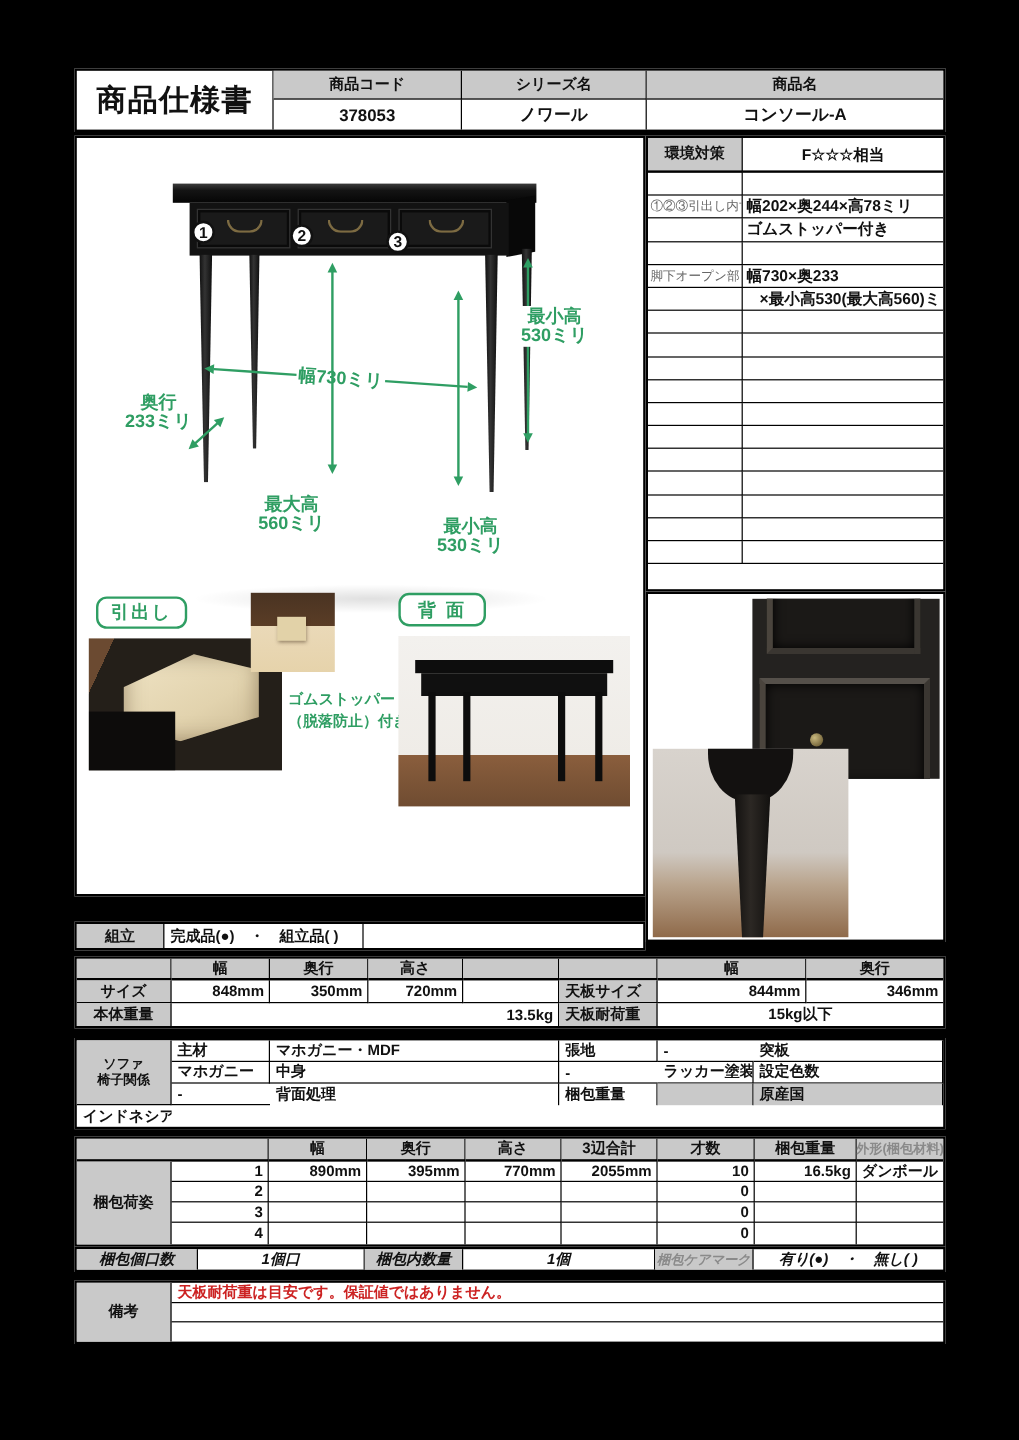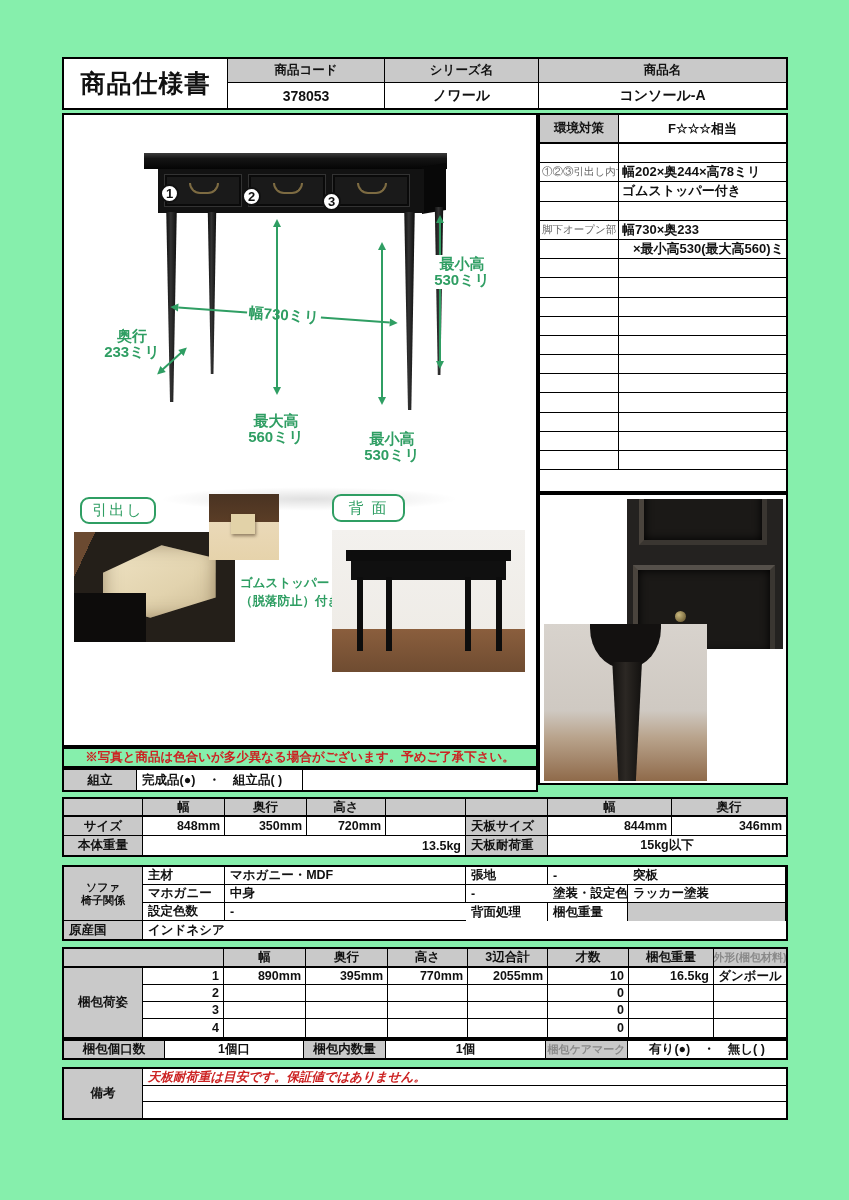--- a/index.html
+++ b/index.html
@@ -1,50 +1,50 @@
 <!DOCTYPE html>
 <html><head>
 <meta charset="utf-8">
 <style>
   :root{ --g:#2f9e63; --red:#cc2222; --gray:#c9c9c9; --muted:#8a8a8a; }
   *{margin:0;padding:0;box-sizing:border-box;}
   body{background:#fff;font-family:"Liberation Sans",sans-serif;}
-  .page{position:relative;width:849px;height:1200px;background:#86efac;overflow:hidden;}
+  .page{position:relative;width:849px;height:1200px;background:#000000;overflow:hidden;}
   .abs{position:absolute;}
   
   .tbl{position:absolute;display:grid;border:2px solid #000;background:#fff;}
   .tbl > div{display:flex;align-items:center;justify-content:center;border-right:1px solid #000;border-bottom:1px solid #000;font-size:12.5px;font-weight:600;color:#111;white-space:nowrap;overflow:hidden;}
   .er{border-right:none !important;} .eb{border-bottom:none !important;}
   .gy{background:var(--gray);}
   .lft{justify-content:flex-start !important;padding-left:5px;}
   .rgt{justify-content:flex-end !important;padding-right:4px;}
   .bold{font-weight:700 !important;}
   .muted{color:var(--muted) !important;font-size:11px !important;}
   .thkb{border-bottom:2px solid #000 !important;}
   .title-cell{font-size:25px !important;font-weight:700 !important;letter-spacing:1px;}
   .hval{font-size:14px !important;font-weight:700 !important;}
   .speclab{font-size:10.5px !important;color:#666 !important;font-weight:400 !important;justify-content:flex-start !important;padding-left:2px;}
   .specval{font-size:13px !important;font-weight:700 !important;justify-content:flex-start !important;padding-left:3px;}
   .twoline{flex-direction:column;line-height:1.1;justify-content:center;}
-  .rednote{color:var(--red) !important;font-weight:700 !important;font-style:italic;}
+  .rednote{color:var(--red) !important;font-weight:700 !important;}
   
   .main-box{position:absolute;left:62px;top:113px;width:476px;height:634px;border:2px solid #000;background:#fff;}
   .note-row{position:absolute;left:62px;top:747px;width:476px;height:21px;border:2px solid #000;display:flex;align-items:center;justify-content:center;color:var(--red);font-size:12.5px;font-weight:700;white-space:nowrap;}
   
   .dimv{position:absolute;width:8px;}
   .dimv .ln{position:absolute;left:3px;top:4px;bottom:4px;width:2px;background:var(--g);}
   .dimv::before{content:"";position:absolute;top:0;left:0;border-left:4px solid transparent;border-right:4px solid transparent;border-bottom:8px solid var(--g);}
   .dimv::after{content:"";position:absolute;bottom:0;left:0;border-left:4px solid transparent;border-right:4px solid transparent;border-top:8px solid var(--g);}
   .dimh{position:absolute;display:flex;align-items:center;height:16px;}
   .dimh::before{content:"";border-top:4px solid transparent;border-bottom:4px solid transparent;border-right:8px solid var(--g);}
   .dimh::after{content:"";border-top:4px solid transparent;border-bottom:4px solid transparent;border-left:8px solid var(--g);}
   .dimh .ln{flex:1;height:2px;background:var(--g);}
   .dimh .tx{padding:0 2px;color:var(--g);font-weight:700;font-size:15px;}
   .dimlab{position:absolute;color:var(--g);font-weight:700;font-size:15px;line-height:1.05;text-align:center;background:#fff;padding:1px 0;}
-  .greenbox{position:absolute;border:2px solid var(--g);border-radius:9px;color:var(--g);font-weight:400;font-size:15px;display:flex;align-items:center;justify-content:center;background:#fff;letter-spacing:2px;}
+  .greenbox{position:absolute;border:2px solid var(--g);border-radius:9px;color:var(--g);font-weight:700;font-size:15px;display:flex;align-items:center;justify-content:center;background:#fff;letter-spacing:2px;}
   .numcircle{position:absolute;width:19px;height:19px;border-radius:50%;background:#fff;border:2px solid #111;color:#111;font-weight:700;font-size:13px;display:flex;align-items:center;justify-content:center;z-index:4;}
   
   .tabletop{position:absolute;left:80px;top:38px;width:303px;height:16px;background:linear-gradient(180deg,#3c3c3c 0%,#141414 35%,#050505 100%);}
   .apron{position:absolute;left:94px;top:54px;width:266px;height:44px;background:#121212;}
   .sidepanel{position:absolute;left:358px;top:50px;width:24px;height:47px;background:#080808;transform:skewY(-10deg);}
   .drw{position:absolute;width:78px;height:33px;background:#1a1a1a;border:1px solid #333;box-shadow:inset 0 0 0 2px #0a0a0a;}
   .handle{position:absolute;width:30px;height:11px;border:2px solid #7d6b42;border-top:none;border-radius:0 0 14px 14px;}
   .leg{position:absolute;background:linear-gradient(90deg,#000 0%,#333 45%,#000 100%);clip-path:polygon(15% 0,85% 0,62% 100%,40% 100%);}
   .floor-shadow{position:absolute;left:95px;top:372px;width:300px;height:24px;background:radial-gradient(ellipse at center,rgba(0,0,0,0.12),transparent 70%);}
   
@@ -108,21 +108,21 @@
     <div class="dimv" style="left:372px;top:100px;height:154px;">
         <span class="ln"></span>
       </div>
     <div class="dimlab twoline" style="left:366px;top:140px;width:64px;">
       <span>最小高</span>
       <span>530ミリ</span>
     </div>
     <div class="dimv" style="left:209px;top:104px;height:176px;">
         <span class="ln"></span>
       </div>
-    <div class="dimlab twoline" style="left:182px;top:297px;width:60px;">
+    <div class="dimlab twoline" style="left:149px;top:297px;width:60px;">
       <span>最大高</span>
       <span>560ミリ</span>
     </div>
     <div class="dimv" style="left:314px;top:127px;height:163px;">
         <span class="ln"></span>
       </div>
     <div class="dimlab twoline" style="left:296px;top:315px;width:64px;">
       <span>最小高</span>
       <span>530ミリ</span>
     </div>
@@ -155,21 +155,20 @@
     <div class="ph ph-back" style="left:268px;top:415px;width:193px;height:142px;">
       <div class="bbar"></div>
       <div class="bapr"></div>
       <div class="bleg" style="left:13%;"></div>
       <div class="bleg" style="left:28%;"></div>
       <div class="bleg" style="left:69%;"></div>
       <div class="bleg" style="left:85%;"></div>
     </div>
   </div>
 
-  <div class="note-row">※写真と商品は色合いが多少異なる場合がございます。予めご了承下さい。</div>
 
   <div class="tbl" style="left:62px;top:768px;width:476px;height:24px;grid-template-columns:73px 166px 233px;grid-template-rows:20px;">
     <div class="gy eb">組立</div>
     <div class="eb bold lft">完成品(●)　・　組立品( )</div>
     <div class="er eb"></div>
   </div>
 
   <div class="tbl" style="left:538px;top:113px;width:250px;height:380px;grid-template-columns:79px 167px;grid-template-rows:29px repeat(17,19.2px) auto;">
     <div class="gy thkb">環境対策</div>
     <div class="er thkb" style="font-size:13px;font-weight:700;">F☆☆☆相当</div>
@@ -255,21 +254,20 @@
       <span>椅子関係</span>
     </div>
     <div class="lft">張地</div>
     <div class="er lft">-</div>
 
     <div class="lft">突板</div>
     <div class="lft">マホガニー</div>
     <div class="lft">中身</div>
     <div class="er lft">-</div>
 
-    <div class="lft">塗装・設定色</div>
     <div class="lft">ラッカー塗装</div>
     <div class="lft">設定色数</div>
     <div class="er lft">-</div>
 
     <div class="eb lft">背面処理</div>
     <div class="eb lft">梱包重量</div>
     <div class="gy eb"></div>
     <div class="gy eb lft">原産国</div>
     <div class="er eb lft">インドネシア</div>
   </div>
@@ -315,21 +313,21 @@
     <div class="rgt eb">4</div>
     <div class="eb"></div>
       <div class="eb"></div>
     <div class="eb"></div>
       <div class="eb"></div>
     <div class="rgt eb">0</div>
     <div class="eb"></div>
       <div class="er eb"></div>
   </div>
 
-  <div class="tbl" style="left:62px;top:1039px;width:726px;height:21px;grid-template-columns:101px 139px 82px 160px 82px 158px;grid-template-rows:17px;">
+  <div class="tbl" style="left:62px;top:1039px;width:726px;height:21px;grid-template-columns:101px 139px 82px 160px 82px 158px;grid-template-rows:17px;font-style:italic;">
     <div class="gy eb">梱包個口数</div>
     <div class="eb">1個口</div>
     <div class="gy eb">梱包内数量</div>
     <div class="eb">1個</div>
     <div class="gy eb muted">梱包ケアマーク</div>
     <div class="er eb bold">有り(●)　・　無し( )</div>
   </div>
 
   <div class="tbl" style="left:62px;top:1067px;width:726px;height:53px;grid-template-columns:79px 643px;grid-template-rows:17px 16px 16px;">
     <div class="gy eb" style="grid-row:1/4;">備考</div>

